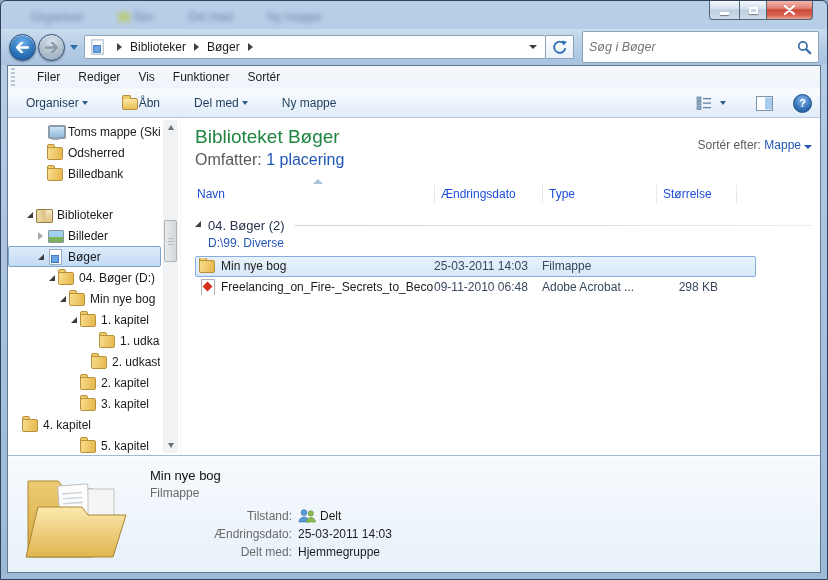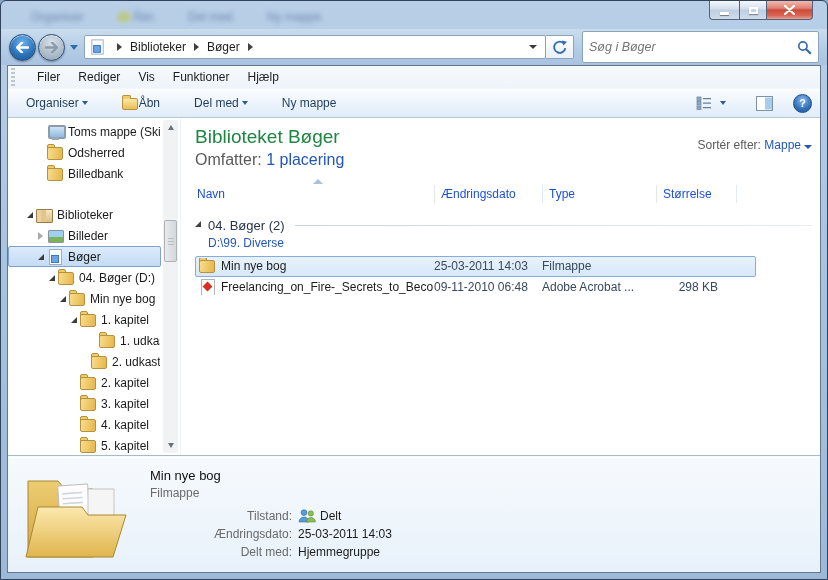--- a/index.html
+++ b/index.html
@@ -249,21 +249,21 @@
 
   <div class="client">
 
     <div class="menubar" style="position:relative">
       <div class="menu-grip"></div>
 
     <span class="menu-item">Filer</span>
         <span class="menu-item">Rediger</span>
         <span class="menu-item">Vis</span>
         <span class="menu-item">Funktioner</span>
-        <span class="menu-item">Hjælp</span>
+        <span class="menu-item">Sortér</span>
       </div>
 
     <div class="toolbar">
       <div class="tb-item">
         <span>Organiser</span>
         <span class="tb-caret"></span>
       </div>
       <div class="tb-spacer"></div>
       <div class="tb-item">
         <span class="icon-folder-sm"></span>
@@ -381,21 +381,21 @@
             <div class="tree-item" style="padding-left: 58px;">
               <span class="expander"></span>
               <span class="ticon icon-folder"></span>
               <span class="tlabel">2. kapitel</span>
             </div>
             <div class="tree-item" style="padding-left: 58px;">
               <span class="expander"></span>
               <span class="ticon icon-folder"></span>
               <span class="tlabel">3. kapitel</span>
             </div>
-            <div class="tree-item" style="padding-left: 58px;">
+            <div class="tree-item" style="">
               <span class="expander"></span>
               <span class="ticon icon-folder"></span>
               <span class="tlabel">4. kapitel</span>
             </div>
             <div class="tree-item" style="padding-left: 58px;">
               <span class="expander"></span>
               <span class="ticon icon-folder"></span>
               <span class="tlabel">5. kapitel</span>
             </div>
           </div>

